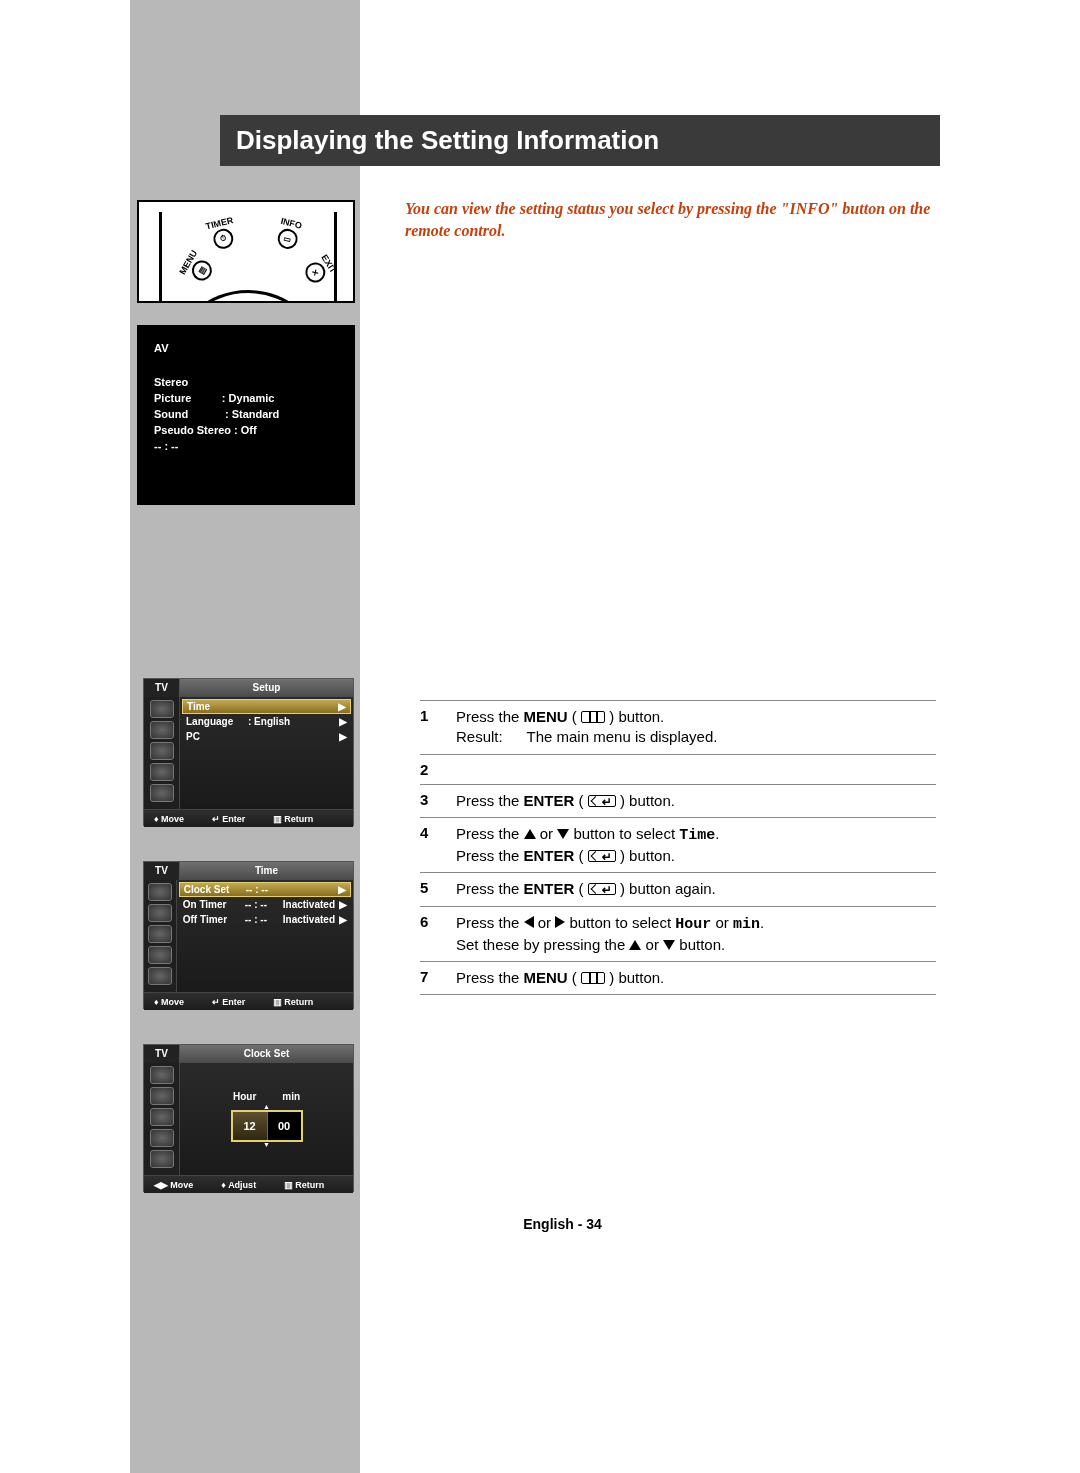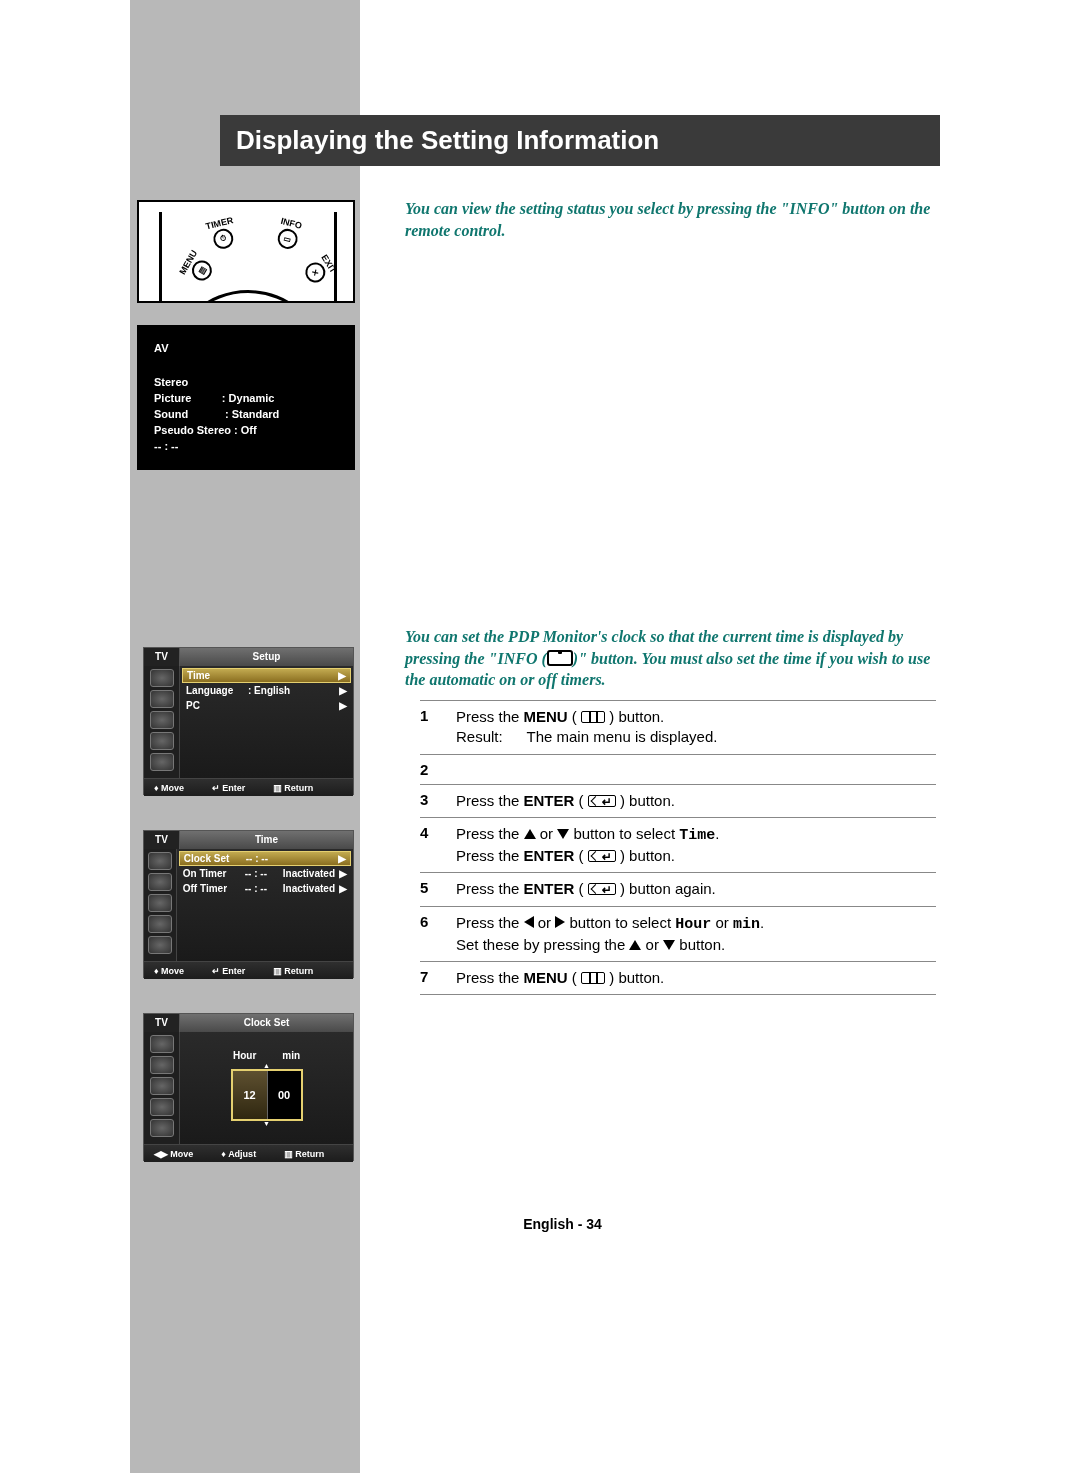--- a/index.html
+++ b/index.html
@@ -39,21 +39,21 @@
   .heading-2 { top: 535px; }
   .intro-text {
     position: absolute;
     left: 405px;
     width: 530px;
     font-style: italic;
     font-weight: bold;
     font-size: 16px;
     line-height: 1.35;
     font-family: Georgia, 'Times New Roman', serif;
-    color: #0f766e;
+    color: #c2410c;
   }
   .intro-1 { top: 198px; }
   .intro-2 { top: 626px; }
   .info-inline-icon {
     display: inline-block;
     border: 2px solid #000;
     border-radius: 3px;
     width: 26px;
     height: 16px;
     position: relative;
@@ -116,40 +116,41 @@
   .remote-info { left: 116px; top: 6px; transform: rotate(14deg); }
   .remote-menu { left: 22px; top: 40px; transform: rotate(-60deg); }
   .remote-exit { left: 148px; top: 42px; transform: rotate(58deg); }
 
   
   .info-osd {
     position: absolute;
     left: 137px;
     top: 325px;
     width: 218px;
-    height: 145px;
+    height: 180px;
     border: 3px solid #000;
     background: #000;
     color: #fff;
     padding: 14px 14px;
     font-size: 11px;
     font-weight: bold;
   }
   .info-osd .sp { height: 18px; }
   .info-osd .line { margin-bottom: 4px; white-space: pre; }
 
   
   .osd {
     position: absolute;
     left: 143px;
     width: 211px;
     background: #2e2e2e;
     color: #fff;
     font-size: 10px;
     border: 1px solid #555;
+    margin-top: 31px;
   }
   .osd-setup { top: 647px; height: 148px; }
   .osd-time  { top: 830px; height: 148px; }
   .osd-clock { top: 1013px; height: 148px; }
 
   .osd-header {
     display: flex;
     height: 18px;
     background: #3a3a3a;
     font-weight: bold;
@@ -234,21 +235,21 @@
   }
   .clock-labels { font-weight: bold; font-size: 10px; display: flex; gap: 26px; margin-bottom: 2px;}
   .clock-vals {
     display: flex;
     border: 2px solid #e5d070;
     background: #000;
   }
   .clock-vals .cell {
     width: 34px;
     text-align: center;
-    padding: 18px 0;
+    padding: 8px 0;
     font-weight: bold;
     font-size: 11px;
     position: relative;
   }
   .clock-vals .cell:first-child { background: linear-gradient(#5e5030,#2f2710); }
   .clock-vals .cell + .cell { border-left: 1px solid #666; }
 
   .page-footer {
     position: absolute;
     left: 0; right: 0;
@@ -322,23 +323,20 @@
 </style>
 </head>
 <body>
 
 <div class="page">
   <div class="gray-strip"></div>
 
   <div class="heading-bar heading-1">Displaying the Setting Information</div>
 
   <div class="intro-text intro-1">You can view the setting status you select by pressing the "INFO" button on the remote control.</div>
-  <div class="intro-text intro-2">
-    <span>You can set the PDP Monitor's clock so that the current time is displayed by pressing the "INFO (</span><span class="info-inline-icon"></span><span>)" button. You must also set the time if you wish to use the automatic on or off timers.</span>
-  </div>
 
   <div class="remote-box">
     <div class="remote-inner">
       <div class="remote-btn remote-timer">
         <span>TIMER</span><div class="circ">⏱</div>
       </div>
       <div class="remote-btn remote-info">
         <span>INFO</span><div class="circ">▭</div>
       </div>
       <div class="remote-btn remote-menu">

